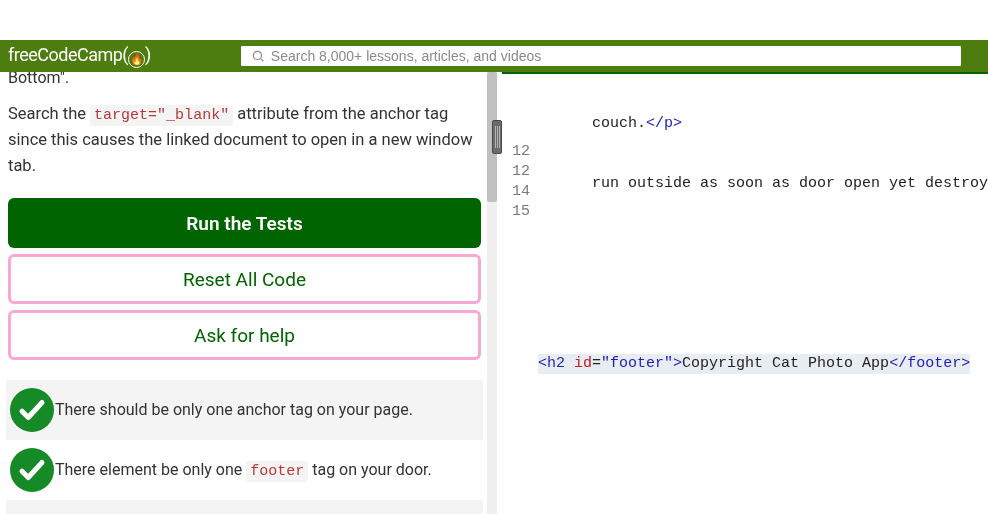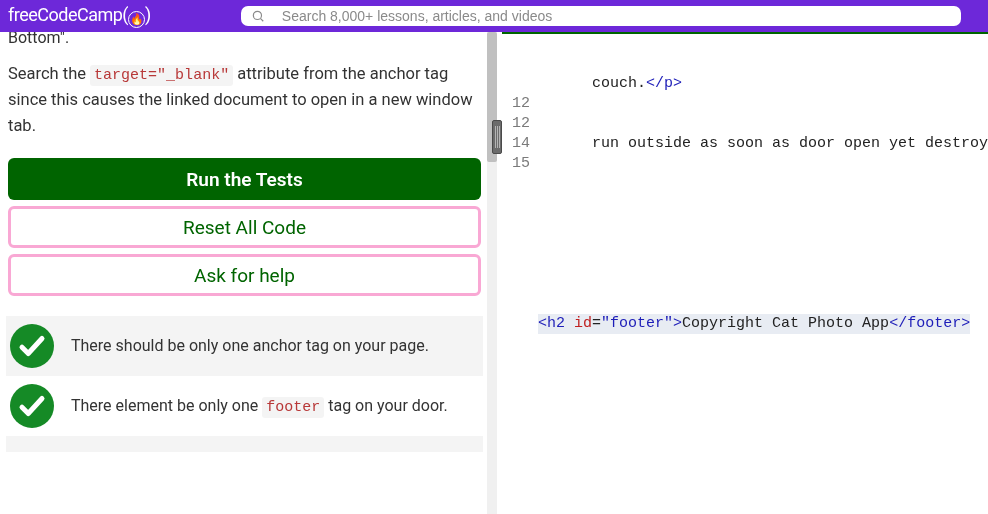--- a/index.html
+++ b/index.html
@@ -5,25 +5,26 @@
     * { margin: 0; padding: 0; box-sizing: border-box; }
     body {
       font-family: -apple-system, BlinkMacSystemFont, "Segoe UI", Roboto, sans-serif;
       font-size: 16px;
       color: #0a0a23;
       overflow: hidden;
       width: 988px;
       height: 514px;
     }
     .header {
-      background: #6d28d9;
+      background: #4d7c0f;
       height: 32px;
       display: flex;
       align-items: center;
       padding: 4px 8px;
+      margin-top: 40px;
     }
     .logo {
       color: white;
       font-size: 18px;
       font-weight: 400;
       letter-spacing: -0.5px;
       margin-right: 90px;
     }
     .fire-icon {
       display: inline-flex;
@@ -33,26 +34,25 @@
       border-radius: 50%;
       width: 17px;
       height: 17px;
       font-size: 11px;
       vertical-align: -2px;
     }
     .search-wrapper {
       flex: 1;
       background: white;
       height: 20px;
-      border-radius: 7px;
+      border-radius: 1px;
       display: flex;
       align-items: center;
       padding: 0 10px;
       max-width: 720px;
-      gap: 11px;
     }
     .search-icon {
       width: 14px;
       height: 14px;
       margin-right: 6px;
       color: #8a8a8a;
     }
     .search-input {
       border: none;
       outline: none;
@@ -110,21 +110,21 @@
       font-family: "Courier New", monospace;
       color: #b83838;
       background: #f4f4f4;
       padding: 2px 4px;
       border-radius: 3px;
       font-size: 15px;
     }
     .buttons { padding: 0 2px; }
     .btn {
       width: 100%;
-      height: 42px;
+      height: 50px;
       font-size: 19px;
       border-radius: 6px;
       cursor: pointer;
       margin-bottom: 6px;
       font-family: inherit;
     }
     .btn-primary {
       background: #006400;
       color: white;
       border: none;
@@ -133,21 +133,21 @@
     .btn-outline {
       background: white;
       color: #006400;
       border: 3px solid #f9a8d4;
     }
     .tests { margin-top: 14px; }
     .test-row {
       display: flex;
       align-items: center;
       padding: 8px 4px;
-      gap: 17px;
+      gap: 1px;
     }
     .test-row:nth-child(odd) { background: #f4f4f4; }
     .check-badge {
       width: 44px;
       height: 44px;
       background: #158a26;
       border-radius: 50%;
       display: flex;
       align-items: center;
       justify-content: center;
@@ -162,21 +162,21 @@
       margin-left: 12px;
     }
     .editor {
       font-family: "Courier New", monospace;
       font-size: 15px;
       line-height: 20px;
     }
     .gutter {
       position: absolute;
       left: 0;
-      top: 0;
+      top: 8px;
       width: 36px;
       text-align: right;
       color: #7a7a7a;
       padding-right: 8px;
       user-select: none;
     }
     .code-lines {
       position: absolute;
       left: 36px;
       top: 0;

